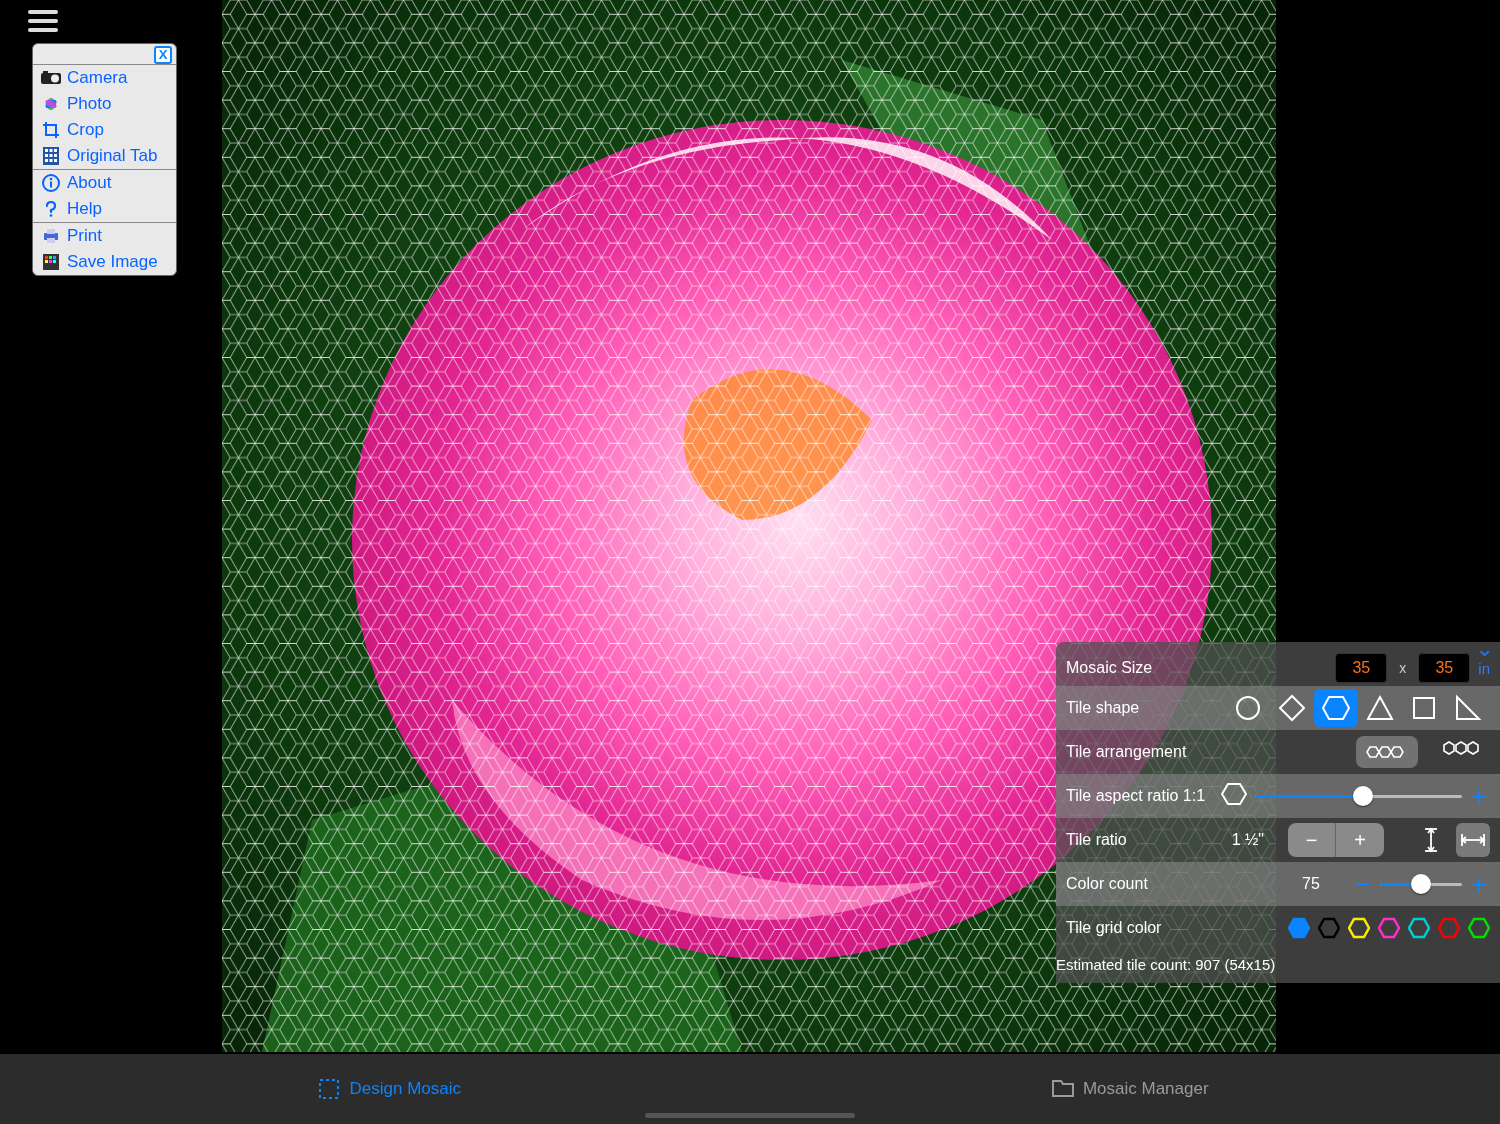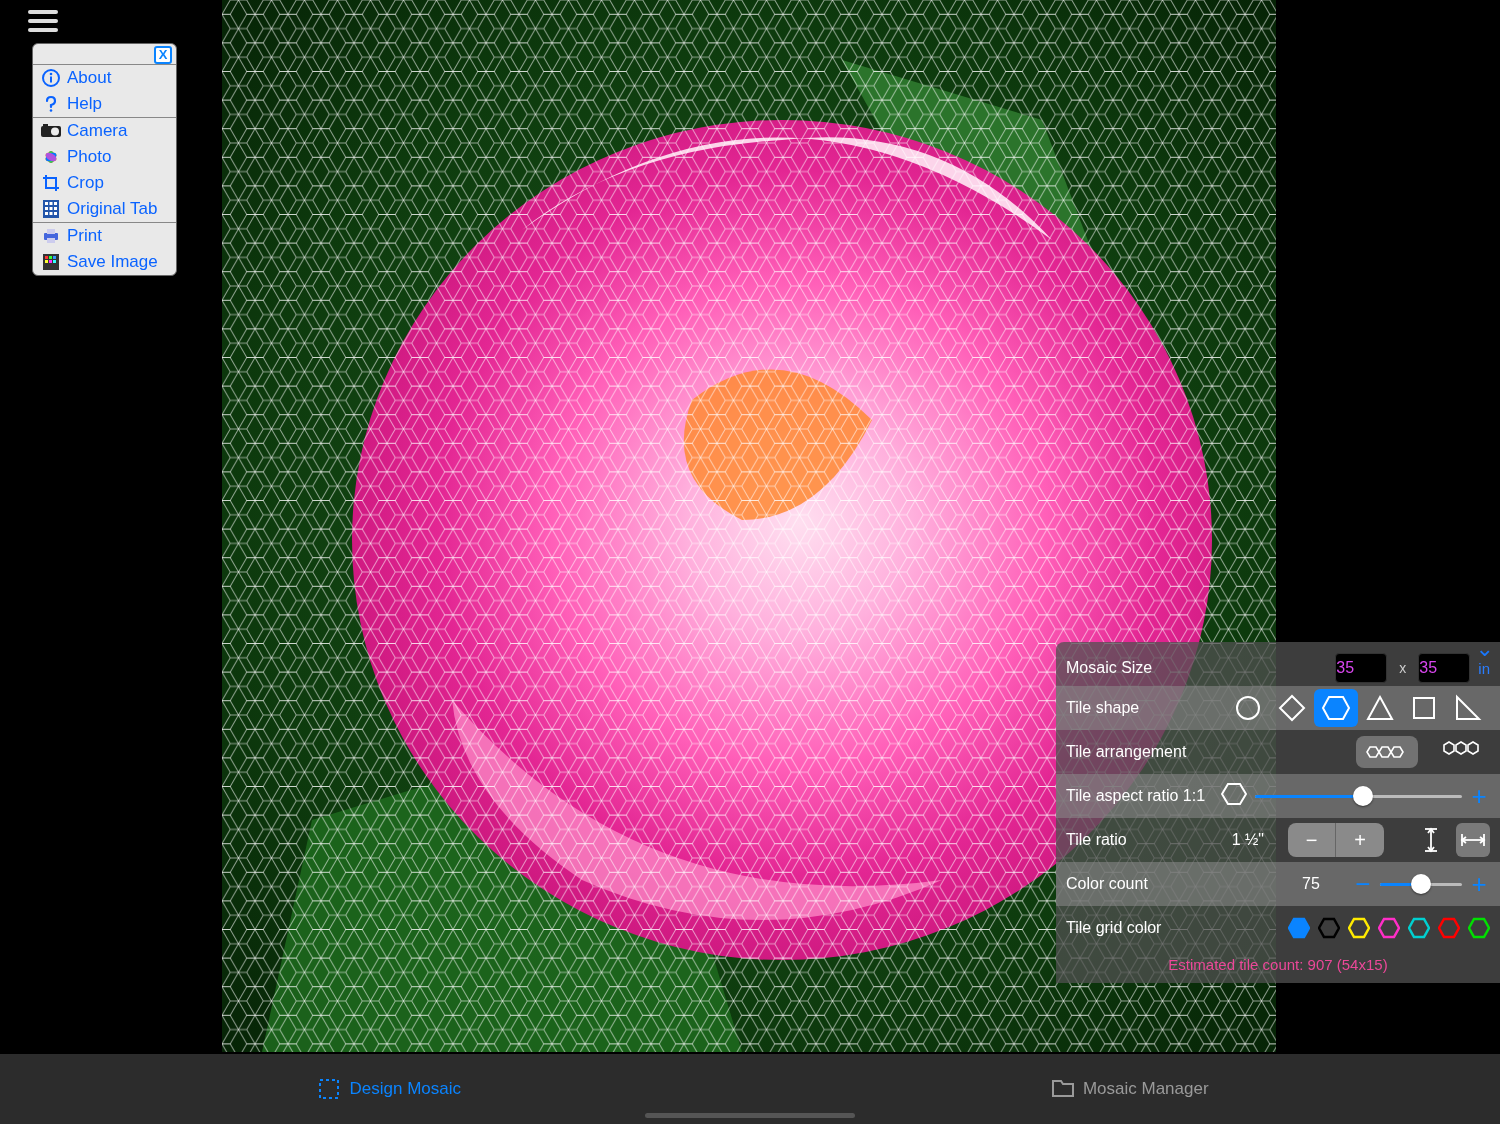--- a/index.html
+++ b/index.html
@@ -24,21 +24,21 @@
   .hex-overlay { position:absolute; inset:0; }
 
   
   .panel { position: absolute; right: 0; top: 642px; width: 444px; background: rgba(80,80,80,0.76); border-top-left-radius: 8px; font-size: 16px; }
   .panel-top { position:absolute; top:-6px; right:6px; }
   .chevron { color: #1978ff; font-size: 22px; cursor:pointer; }
   .row { display:flex; align-items:center; height:44px; padding:0 10px; gap:8px; }
   .row.alt { background: rgba(140,140,140,0.55); }
   .row .label { flex: 0 0 auto; color:#fff; }
   .row .spacer { flex:1; }
-  .size-box { background:#000; border:1px solid #333; border-radius:4px; width:52px; height:30px; color:#d946ef; font-size:16px; line-height:28px; }
+  .size-box { background:#000; border:1px solid #333; border-radius:4px; width:52px; height:30px; color:#f97316; text-align:center; font-size:16px; line-height:28px; }
   .x-sep { color:#ccc; font-size:14px; padding:0 4px;}
   .unit { color:#2a7dff; font-size:15px; cursor:pointer;}
   .maxline { text-align:right; color:#ddd; font-size:13px; padding-right:14px; padding-bottom:4px;}
 
   .shape-group { display:flex; gap:0; }
   .shape-btn { width:44px; height:38px; display:flex; align-items:center; justify-content:center; cursor:pointer; border-radius:6px;}
   .shape-btn.selected { background:#0a84ff; }
   .shape-btn svg { stroke:#fff; fill:none; stroke-width:2; }
 
   .arr-group { display:flex; gap:10px; }
@@ -56,21 +56,21 @@
   .stepper { display:flex; background:#8a8a8a; border-radius:8px; overflow:hidden; height:34px;}
   .stepper div{ width:48px; display:flex; align-items:center; justify-content:center; color:#fff; font-size:20px; cursor:pointer;}
   .stepper div:first-child{border-right:1px solid #666;}
   .dim-btn { width:34px; height:34px; display:flex; align-items:center; justify-content:center; cursor:pointer; color:#fff;}
   .dim-btn.sel { background:#7a7a7a; border-radius:6px;}
 
   .grid-colors { display:flex; gap:8px; }
   .gcolor { width:22px; height:22px; cursor:pointer; display:flex; align-items:center; justify-content:center;}
   .gcolor svg{stroke-width:2.5; fill:none;}
   .gcolor.sel svg{fill:#0a84ff; stroke:#0a84ff;}
-  .estline { text-align:center; color:#ec4899; font-size:15px; padding:6px 0 10px 0;}
+  .estline { text-align:left; color:#ffffff; font-size:15px; padding:6px 0 10px 0;}
 
   
   .tabs { position:absolute; bottom:0; left:0; right:0; height:70px; background:#2c2c2c; display:flex; align-items:center;padding-left:19px;}
   .tab { flex:1; display:flex; align-items:center; justify-content:center; gap:10px; color:#9a9a9a; font-size:17px; cursor:pointer;}
   .tab.active { color:#0a84ff; }
   .tab .ticon{ width:22px; height:22px; }
 
   .home-ind { position:absolute; bottom:6px; left:50%; transform:translateX(-50%); width:210px; height:5px; background:#555; border-radius:3px;}
 </style>
 </head>
@@ -120,41 +120,20 @@
       <div></div>
   </div>
 
   <div class="menu">
     <div class="menu-close">
       <div class="menu-close-btn">X</div>
     </div>
     <div class="menu-group">
       <div class="menu-item">
         <span class="mi-icon">
-          <svg width="18" height="18" viewBox="0 0 18 18">
-              <circle cx="9" cy="9" r="8" stroke="#0a63ff" stroke-width="2" fill="none"></circle>
-              <circle cx="9" cy="5" r="1.3" fill="#0a63ff"></circle>
-              <rect x="8" y="7.5" width="2" height="6" fill="#0a63ff"></rect>
-            </svg>
-        </span>
-        <span>About</span>
-      </div>
-      <div class="menu-item">
-        <span class="mi-icon">
-          <svg width="18" height="18" viewBox="0 0 18 18">
-              <path d="M5 6 Q5 2 9 2 Q13 2 13 6 Q13 9 9 10 L9 12" stroke="#0a63ff" stroke-width="2.2" fill="none" stroke-linecap="round"></path>
-              <circle cx="9" cy="15.5" r="1.3" fill="#0a63ff"></circle>
-            </svg>
-        </span>
-        <span>Help</span>
-      </div>
-    </div>
-    <div class="menu-group">
-      <div class="menu-item">
-        <span class="mi-icon">
           <svg width="20" height="14" viewBox="0 0 20 14">
               <rect x="0" y="2" width="20" height="11" rx="2" fill="#222"></rect>
               <circle cx="14" cy="7.5" r="4" fill="#eee"></circle>
               <rect x="2" y="0" width="5" height="3" fill="#222"></rect>
             </svg>
         </span>
         <span>Camera</span>
       </div>
       <div class="menu-item">
         <span class="mi-icon">
@@ -191,20 +170,41 @@
                 <rect x="2" y="7" width="3" height="3"></rect>
                 <rect x="6.5" y="7" width="3" height="3"></rect>
                 <rect x="11" y="7" width="3" height="3"></rect>
                 <rect x="2" y="12" width="3" height="3"></rect>
                 <rect x="6.5" y="12" width="3" height="3"></rect>
                 <rect x="11" y="12" width="3" height="3"></rect>
               </g>
             </svg>
         </span>
         <span>Original Tab</span>
+      </div>
+    </div>
+    <div class="menu-group">
+      <div class="menu-item">
+        <span class="mi-icon">
+          <svg width="18" height="18" viewBox="0 0 18 18">
+              <circle cx="9" cy="9" r="8" stroke="#0a63ff" stroke-width="2" fill="none"></circle>
+              <circle cx="9" cy="5" r="1.3" fill="#0a63ff"></circle>
+              <rect x="8" y="7.5" width="2" height="6" fill="#0a63ff"></rect>
+            </svg>
+        </span>
+        <span>About</span>
+      </div>
+      <div class="menu-item">
+        <span class="mi-icon">
+          <svg width="18" height="18" viewBox="0 0 18 18">
+              <path d="M5 6 Q5 2 9 2 Q13 2 13 6 Q13 9 9 10 L9 12" stroke="#0a63ff" stroke-width="2.2" fill="none" stroke-linecap="round"></path>
+              <circle cx="9" cy="15.5" r="1.3" fill="#0a63ff"></circle>
+            </svg>
+        </span>
+        <span>Help</span>
       </div>
     </div>
     <div class="menu-group">
       <div class="menu-item">
         <span class="mi-icon">
           <svg width="18" height="18" viewBox="0 0 18 18">
               <rect x="2" y="6" width="14" height="7" rx="1" fill="#4466dd"></rect>
               <rect x="5" y="2" width="8" height="5" fill="#cce"></rect>
               <rect x="5" y="11" width="8" height="5" fill="#cce"></rect>
             </svg>

